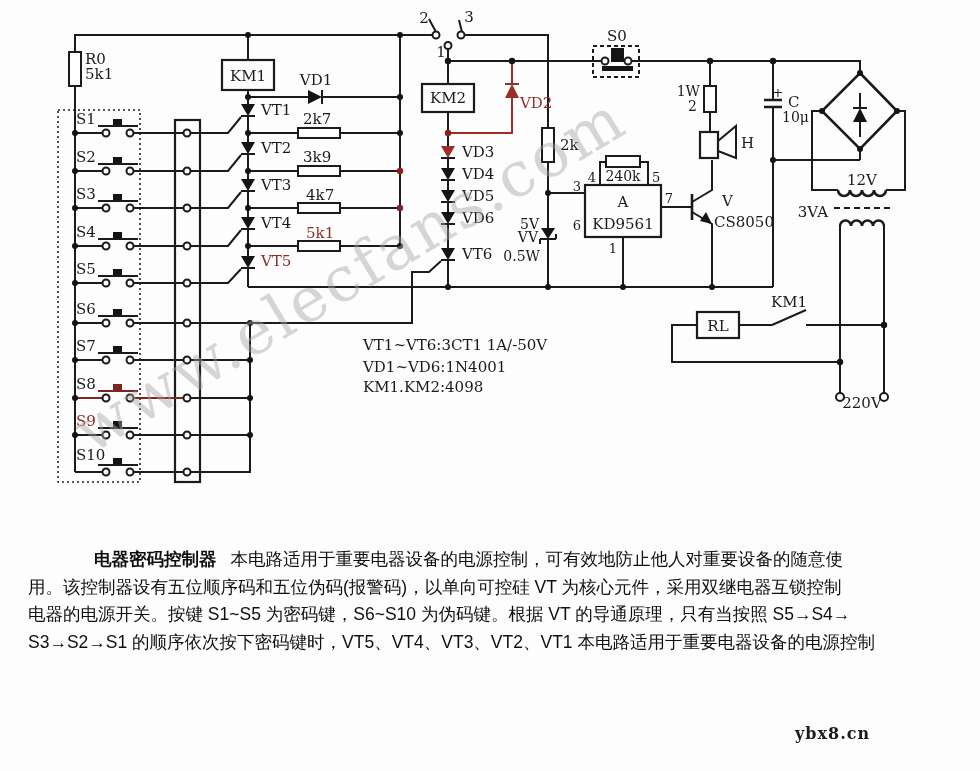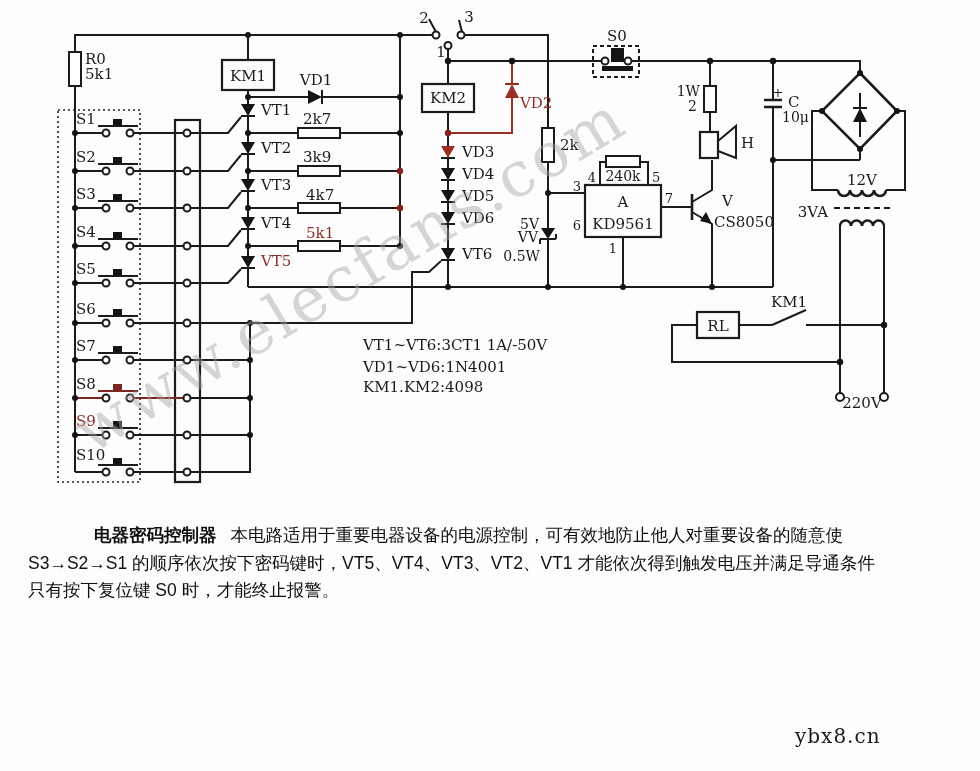--- a/index.html
+++ b/index.html
@@ -17,24 +17,24 @@
   .rtri{fill:#9b2f28;stroke:none;}
   .rw{stroke:#9b2f28;stroke-width:2;fill:none;}
   .t15{font-size:15px;}
   .t14{font-size:14px;}
   .t13{font-size:13px;}
   .red{fill:#8f2d26;}
   .wm{position:absolute;left:80px;top:400px;z-index:3;pointer-events:none;
       font-family:"DejaVu Serif",serif;font-size:62px;letter-spacing:3px;white-space:nowrap;
       color:rgba(168,163,160,0.45);transform:rotate(-31deg);transform-origin:0 50%;}
   .corner{position:absolute;left:795px;top:724px;z-index:4;font-family:"DejaVu Serif",serif;
-      font-weight:normal;font-size:20px;letter-spacing:1px;color:#1b1b1b;}
+      font-weight:bold;font-size:16px;letter-spacing:1px;color:#1b1b1b;}
   .desc{position:absolute;left:28px;top:522px;width:930px;z-index:2;
         font-size:17.5px;line-height:27.5px;color:#0f0f0f;}
-  .desc .l1{padding-left:66px;}
+  .desc .l1{padding-left:66px;margin-top:24px;}
   .desc .title{font-weight:bold;margin-right:14px;}
 </style>
 </head>
 <body>
 
 <div class="stage">
 
   <div class="wm">www.elecfans.com</div>
 
   <svg width="980" height="512" viewBox="0 0 980 512">
@@ -388,18 +388,19 @@
         <circle class="dot" cx="75" cy="323" r="3"></circle>
       <circle class="dot" cx="75" cy="360" r="3"></circle>
         <circle class="dot" cx="75" cy="398" r="3"></circle>
       <circle class="dot" cx="75" cy="435" r="3"></circle>
     </g>
   </svg>
 
   
   <div class="desc">
     <div class="line l1"><span class="title">电器密码控制器</span><span>本电路适用于重要电器设备的电源控制，可有效地防止他人对重要设备的随意使</span></div>
-    <div class="line">S3→S2→S1 的顺序依次按下密码键时，VT5、VT4、VT3、VT2、VT1 才能依次得到触发电压并满足导通条件</div>
-    <div class="line">只有按下复位键 S0 时，才能终止报警。</div>
+    <div class="line">用。该控制器设有五位顺序码和五位伪码(报警码)，以单向可控硅 VT 为核心元件，采用双继电器互锁控制</div>
+    <div class="line">电器的电源开关。按键 S1~S5 为密码键，S6~S10 为伪码键。根据 VT 的导通原理，只有当按照 S5→S4→</div>
+    <div class="line">S3→S2→S1 的顺序依次按下密码键时，VT5、VT4、VT3、VT2、VT1 本电路适用于重要电器设备的电源控制</div>
   </div>
 
   <div class="corner">ybx8.cn</div>
 </div>
 
 </body></html>

